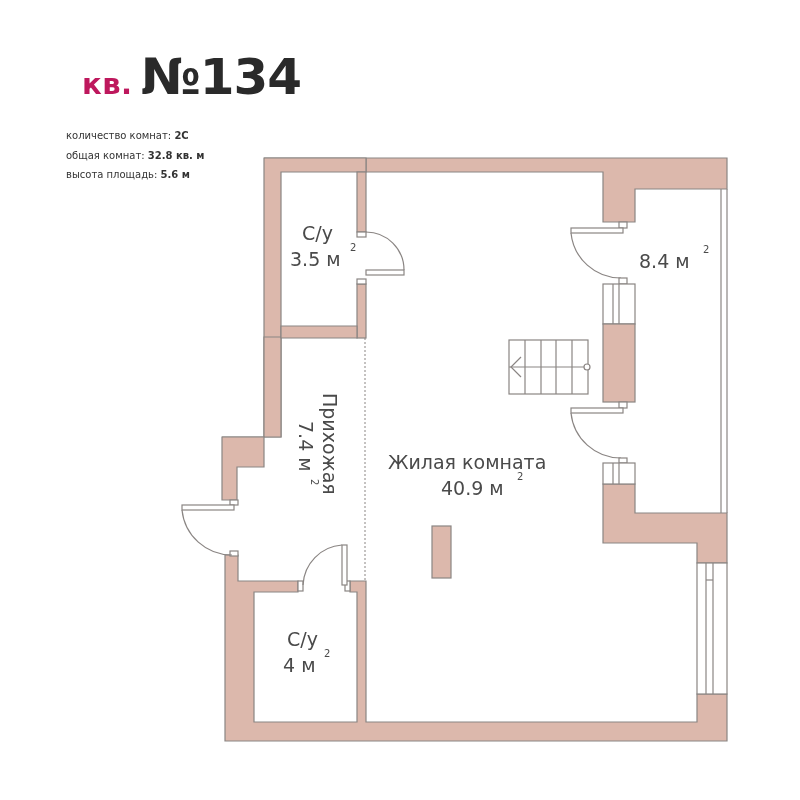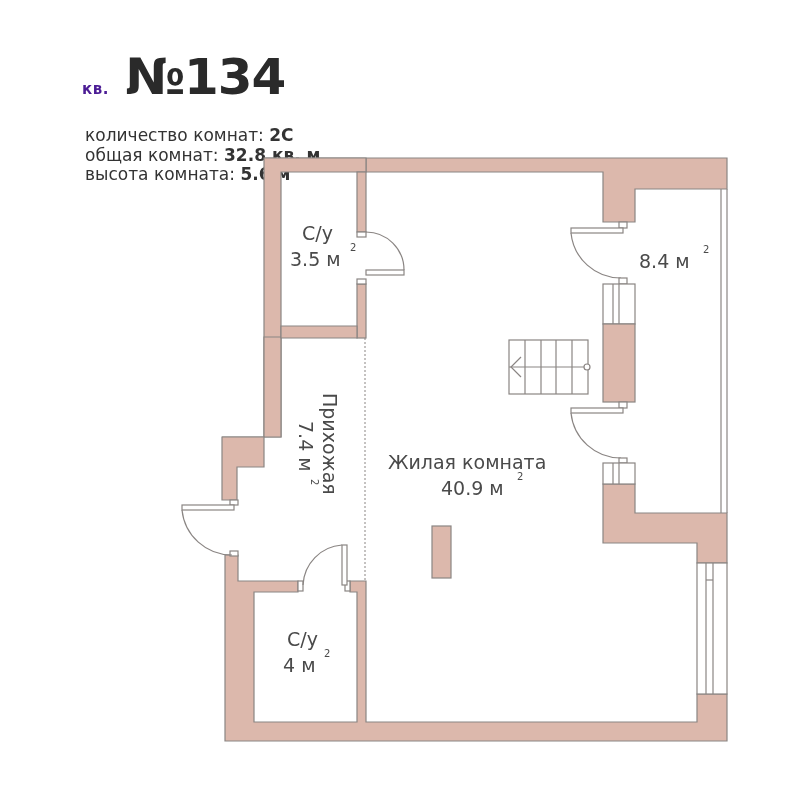--- a/index.html
+++ b/index.html
@@ -1,20 +1,20 @@
 <!DOCTYPE html>
 <html><head>
   <meta charset="utf-8">
   <style>
     html, body { margin: 0; padding: 0; background: #ffffff; }
     body { width: 800px; height: 800px; position: relative; overflow: hidden; font-family: "DejaVu Sans", sans-serif; color: #2b2b2b; }
     .title { position: absolute; left: 82px; top: 52px; display: flex; align-items: baseline; }
-    .title-prefix { font-size: 15px; font-weight: bold; letter-spacing: 0.5px; margin-right: 16px; color: #4c1d95; }
+    .title-prefix { font-size: 29px; font-weight: bold; letter-spacing: 0.5px; margin-right: 8px; color: #be185d; }
     .title-number { font-size: 50px; font-weight: bold; letter-spacing: -1px; color: #2a2a2a; line-height: 1; }
-    .specs { position: absolute; left: 85px; top: 126px; font-size: 17px; line-height: 19.5px; color: #333; }
+    .specs { position: absolute; left: 66px; top: 126px; font-size: 10px; line-height: 19.5px; color: #333; }
     .spec-row .label { font-weight: normal; }
     .spec-row .value { font-weight: bold; }
     svg.plan { position: absolute; left: 0; top: 0; }
     .wall { fill: #dcb8ac; stroke: #8a8583; stroke-width: 1.2; }
     .line { fill: none; stroke: #8a8583; stroke-width: 1.2; }
     .door { fill: #ffffff; stroke: #8a8583; stroke-width: 1.2; }
     .room-label { font-family: "DejaVu Sans", sans-serif; fill: #4a4a4a; font-size: 19px; }
     .room-sup { font-family: "DejaVu Sans", sans-serif; fill: #4a4a4a; font-size: 10px; }
   </style>
 </head>
@@ -28,21 +28,21 @@
 <div class="specs">
   <div class="spec-row">
     <span class="label">количество комнат:</span>
     <span class="value">2С</span>
   </div>
   <div class="spec-row">
     <span class="label">общая комнат:</span>
     <span class="value">32.8 кв. м</span>
   </div>
   <div class="spec-row">
-    <span class="label">высота комната:</span>
+    <span class="label">высота площадь:</span>
     <span class="value">5.6 м</span>
   </div>
 </div>
 
 <svg class="plan" width="800" height="800" viewBox="0 0 800 800">
 
   <g>
 
     <path class="wall" d="M264,158 L727,158 L727,189 L635,189 L635,222 L603,222 L603,172 L366,172 L366,158 Z"></path>
 

